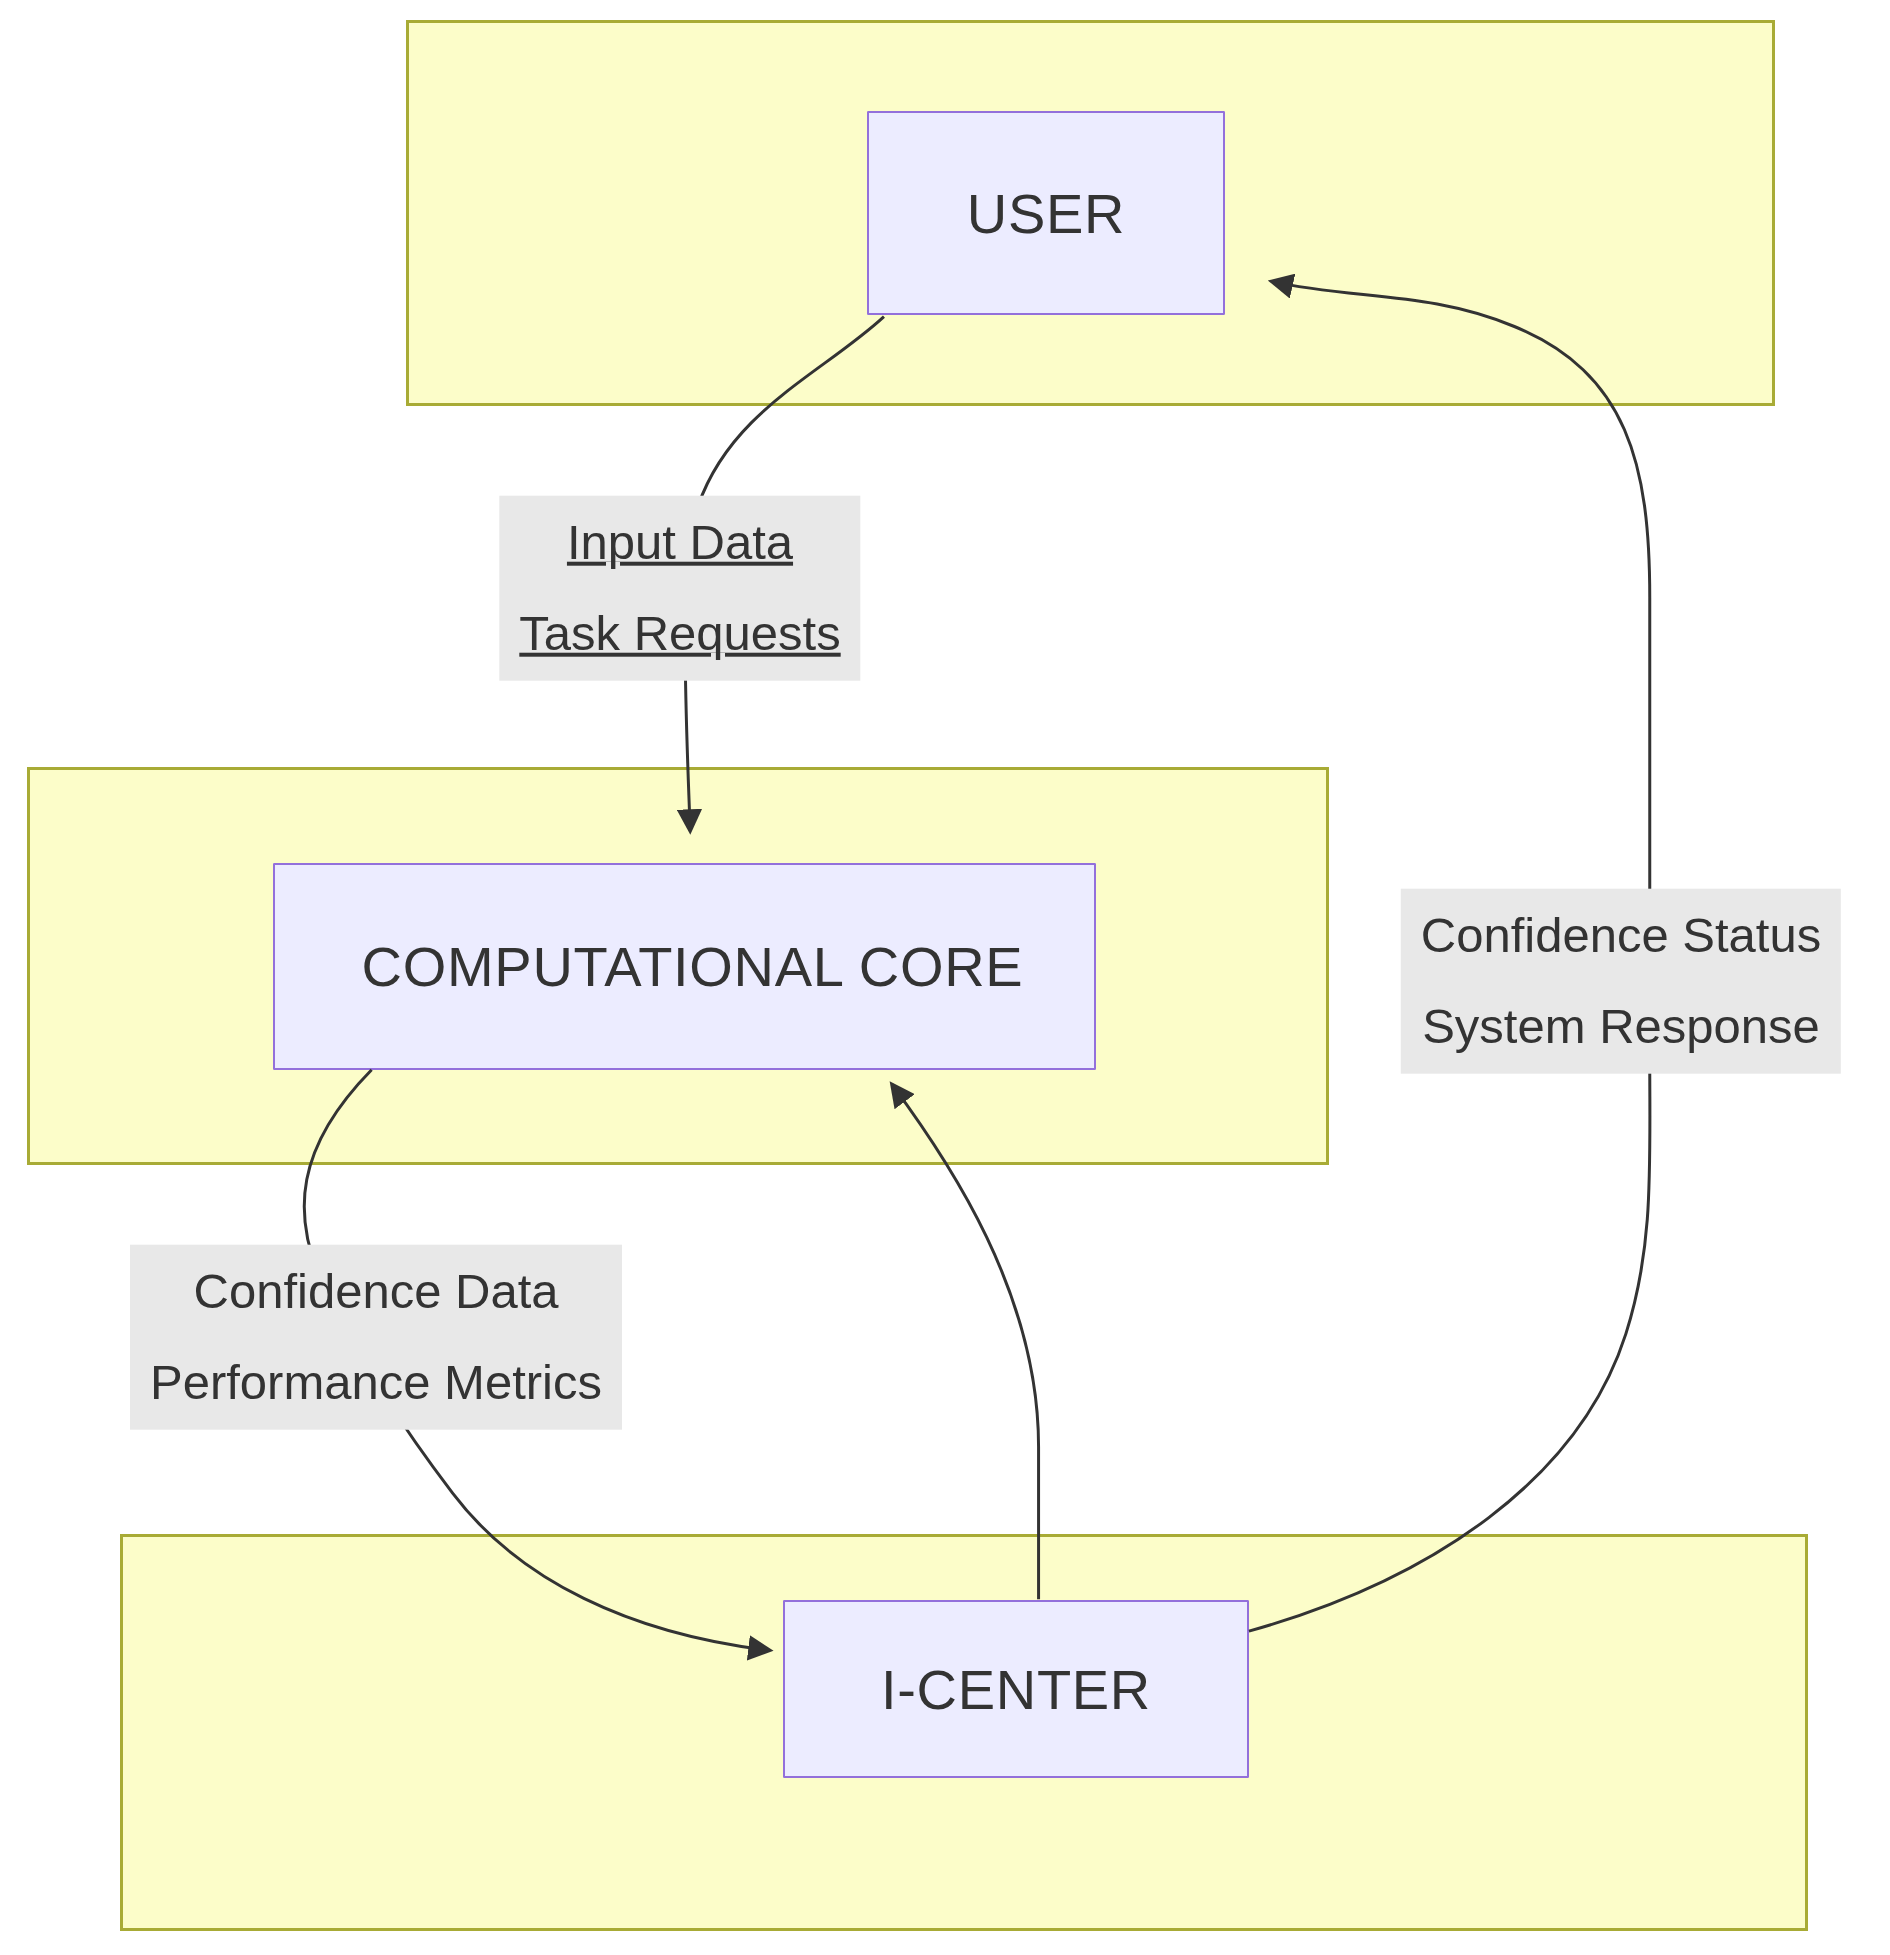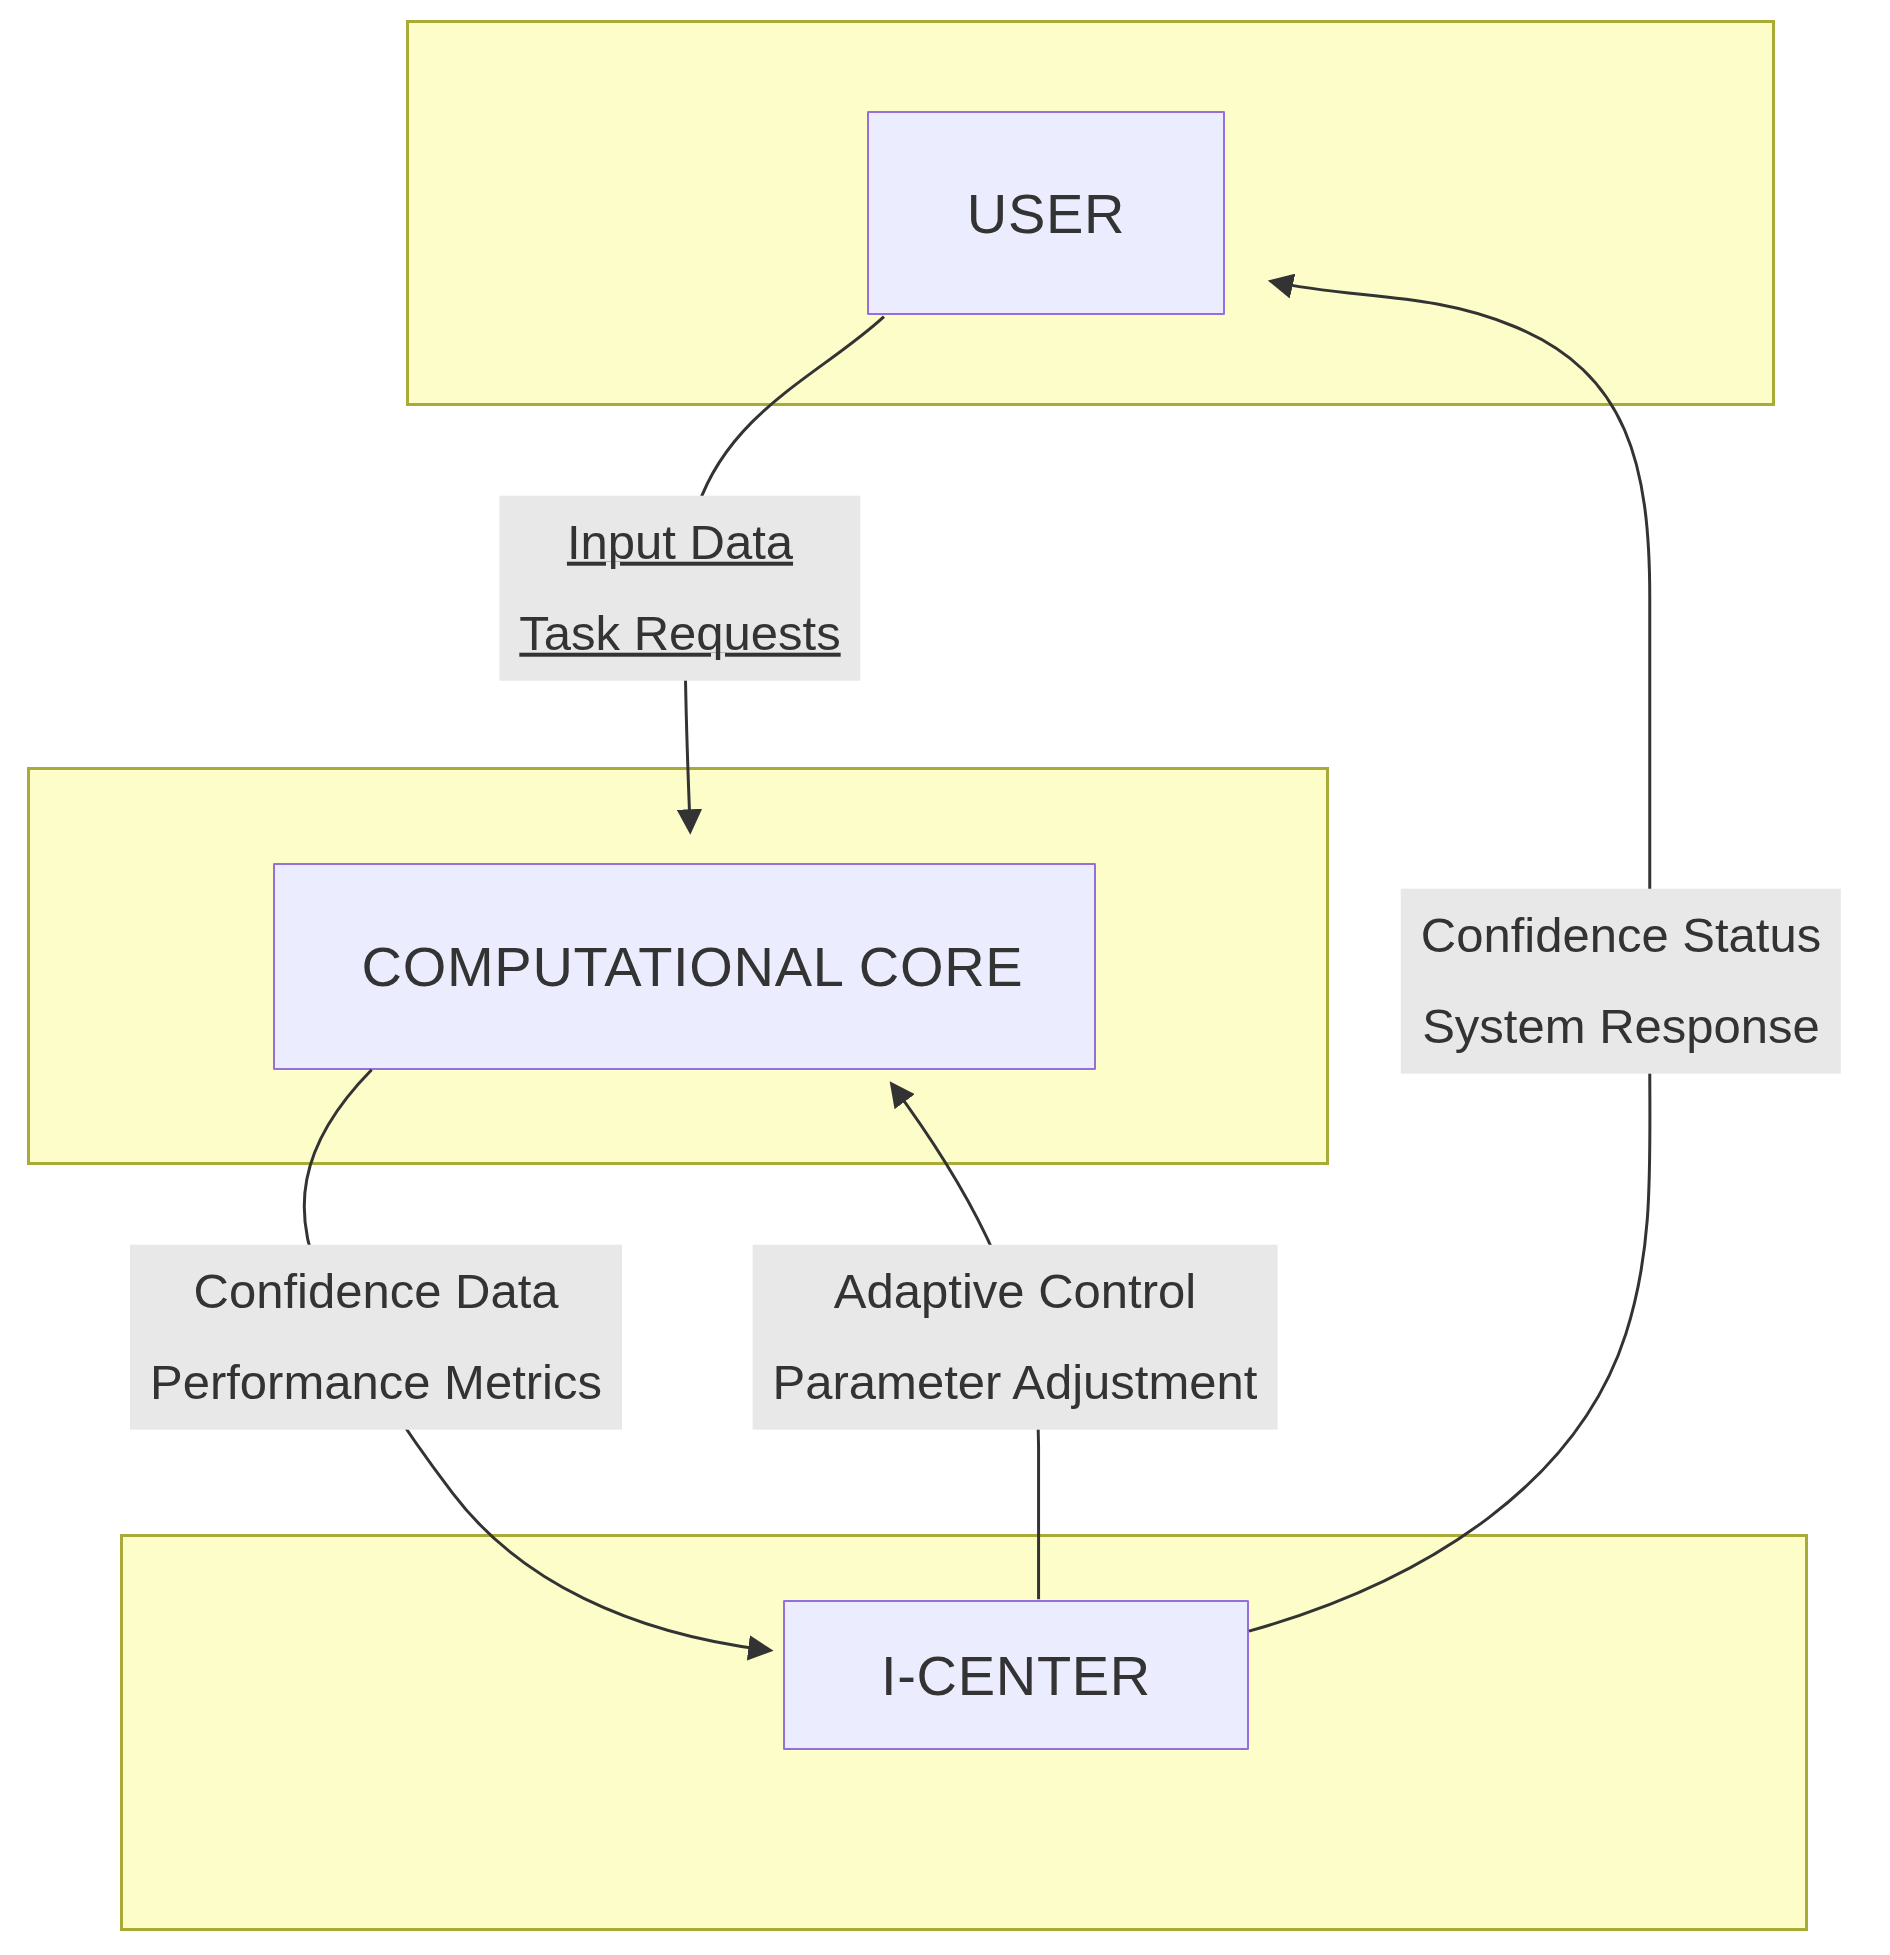--- a/index.html
+++ b/index.html
@@ -35,21 +35,21 @@
     display: flex;
     align-items: center;
     justify-content: center;
     color: var(--text-color, #333333);
     font-size: 56px;
     letter-spacing: 0.7px;
     border-radius: 1.3px;
   }
   #node-user    { left: 867px; top: 111px;  width: 358px;  height: 204px; }
   #node-core    { left: 273px;  top: 863px; width: 823px; height: 207px; padding-left: 16px; }
-  #node-icenter { left: 783px; top: 1600px; width: 466px;  height: 150px; }
+  #node-icenter { left: 783px; top: 1600px; width: 466px;  height: 178px; }
 
   
   #edge-layer {
     position: absolute;
     left: 0; top: 0;
     width: 1890px;
     height: 1955px;
     pointer-events: none;
   }
   .edge-path {
@@ -119,23 +119,19 @@
   </svg>
 
   <div class="edge-label" id="label-input">
     <span>Input Data</span>
     <span>Task Requests</span>
   </div>
   <div class="edge-label" id="label-perf">
     <span>Confidence Data</span>
     <span>Performance Metrics</span>
   </div>
-  <div class="edge-label" id="label-adaptive">
-    <span>Adaptive Control</span>
-    <span>Parameter Adjustment</span>
-  </div>
   <div class="edge-label" id="label-emotional">
     <span>Confidence Status</span>
     <span>System Response</span>
   </div>
 
 </div>
 
 
 </body></html>

